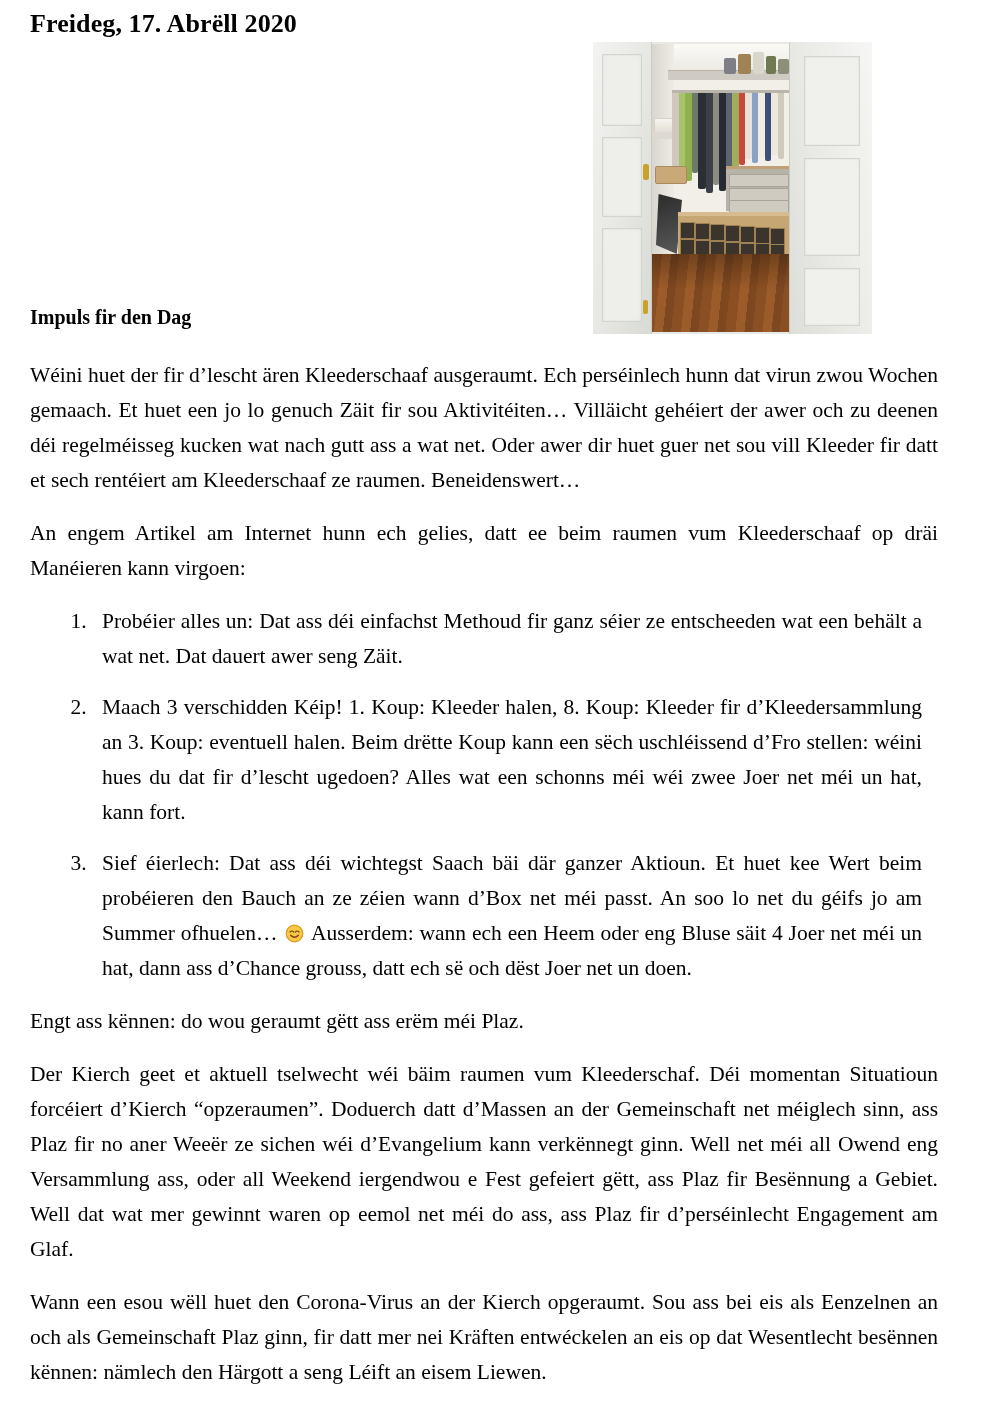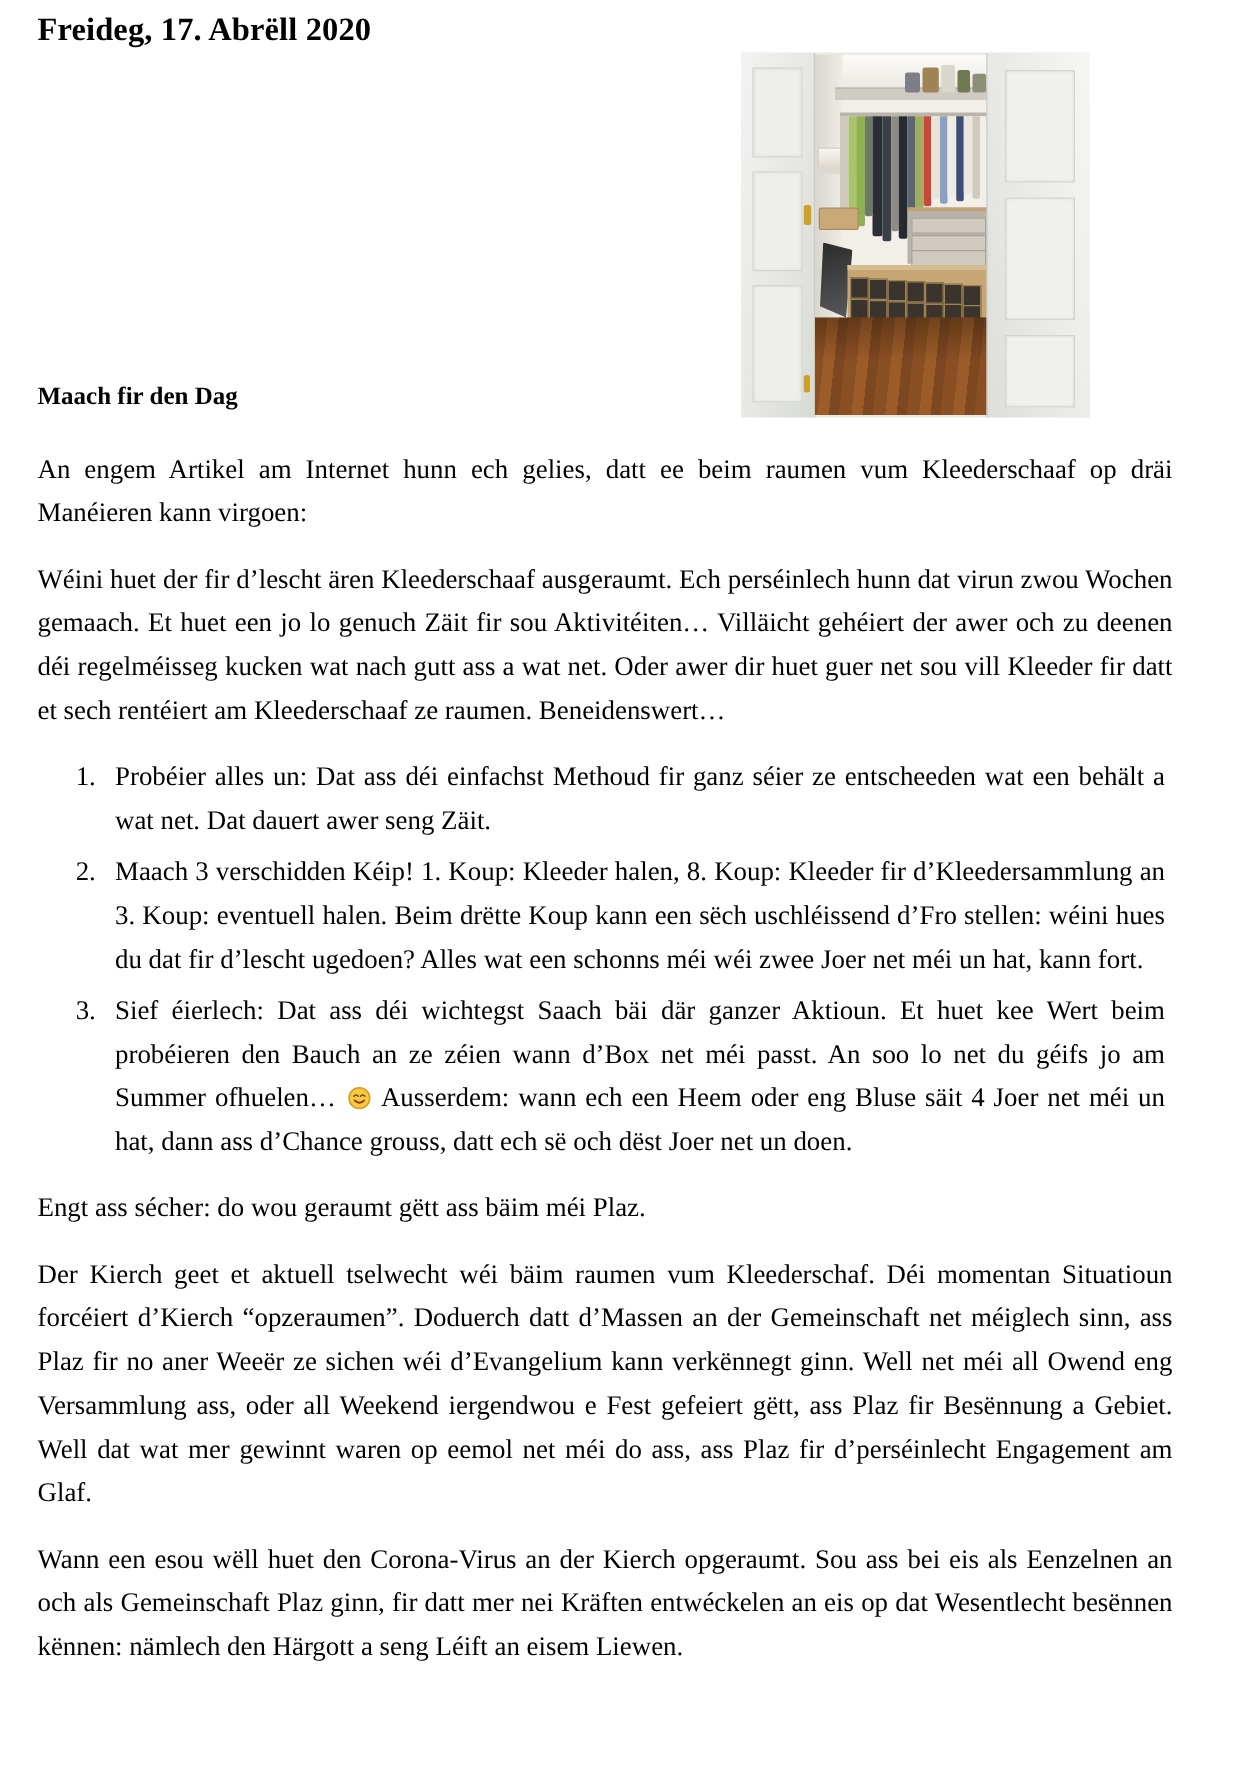--- a/index.html
+++ b/index.html
@@ -176,21 +176,21 @@
   ol.steps {
     margin: 0 0 18px 0;
     padding-left: 46px;
     list-style-position: outside;
   }
   ol.steps li {
     font-size: 21.5px;
     line-height: 35px;
     text-align: justify;
     padding-left: 10px;
-    margin: 6px;
+    margin: 16px;
   }
   .emoji {
     display: inline-block;
     width: 19px;
     height: 19px;
     vertical-align: -3px;
     margin: 0 2px;
   }
 </style>
 </head>
@@ -268,45 +268,45 @@
     </div>
     <div class="knob"></div>
     <div class="knob2"></div>
     <div class="door-right">
       <div class="panel p1"></div>
         <div class="panel p2"></div>
         <div class="panel p3"></div>
     </div>
   </div>
 
-  <div class="section-title">Maach fir den Dag</div>
+  <div class="section-title">Impuls fir den Dag</div>
 
   <div class="content">
 
+    <p>Wéini huet der fir d’lescht ären Kleederschaaf ausgeraumt. Ech perséinlech hunn dat virun zwou Wochen gemaach. Et huet een jo lo genuch Zäit fir sou Aktivitéiten… Villäicht gehéiert der awer och zu deenen déi regelméisseg kucken wat nach gutt ass a wat net. Oder awer dir huet guer net sou vill Kleeder fir datt et sech rentéiert am Kleederschaaf ze raumen. Beneidenswert…</p>
+
     <p>An engem Artikel am Internet hunn ech gelies, datt ee beim raumen vum Kleederschaaf op dräi Manéieren kann virgoen:</p>
-
-    <p>Wéini huet der fir d’lescht ären Kleederschaaf ausgeraumt. Ech perséinlech hunn dat virun zwou Wochen gemaach. Et huet een jo lo genuch Zäit fir sou Aktivitéiten… Villäicht gehéiert der awer och zu deenen déi regelméisseg kucken wat nach gutt ass a wat net. Oder awer dir huet guer net sou vill Kleeder fir datt et sech rentéiert am Kleederschaaf ze raumen. Beneidenswert…</p>
 
     <ol class="steps">
       <li>Probéier alles un: Dat ass déi einfachst Methoud fir ganz séier ze entscheeden wat een behält a wat net. Dat dauert awer seng Zäit.</li>
       <li>Maach 3 verschidden Kéip! 1. Koup: Kleeder halen, 8. Koup: Kleeder fir d’Kleedersammlung an 3. Koup: eventuell halen. Beim drëtte Koup kann een sëch uschléissend d’Fro stellen: wéini hues du dat fir d’lescht ugedoen? Alles wat een schonns méi wéi zwee Joer net méi un hat, kann fort.</li>
       <li>
         <span>Sief éierlech: Dat ass déi wichtegst Saach bäi där ganzer Aktioun. Et huet kee Wert beim probéieren den Bauch an ze zéien wann d’Box net méi passt. An soo lo net du géifs jo am Summer ofhuelen…</span>
         <span class="emoji">
           <svg viewBox="0 0 32 32" width="19" height="19" aria-hidden="true">
             <circle cx="16" cy="16" r="14" fill="#f7c846" stroke="#d89b1a" stroke-width="2"></circle>
             <path d="M8.5 13.5q3 -3.4 6 0" fill="none" stroke="#6b4a0c" stroke-width="2" stroke-linecap="round"></path>
             <path d="M17.5 13.5q3 -3.4 6 0" fill="none" stroke="#6b4a0c" stroke-width="2" stroke-linecap="round"></path>
             <path d="M9.5 19q6.5 6.5 13 0" fill="none" stroke="#8a3b14" stroke-width="2.4" stroke-linecap="round"></path>
           </svg>
         </span>
         <span>Ausserdem: wann ech een Heem oder eng Bluse säit 4 Joer net méi un hat, dann ass d’Chance grouss, datt ech së och dëst Joer net un doen.</span>
       </li>
     </ol>
 
-    <p>Engt ass sécher: do wou geraumt gëtt ass bäim méi Plaz.</p>
+    <p>Engt ass kënnen: do wou geraumt gëtt ass erëm méi Plaz.</p>
 
     <p>Der Kierch geet et aktuell tselwecht wéi bäim raumen vum Kleederschaf. Déi momentan Situatioun forcéiert d’Kierch “opzeraumen”. Doduerch datt d’Massen an der Gemeinschaft net méiglech sinn, ass Plaz fir no aner Weeër ze sichen wéi d’Evangelium kann verkënnegt ginn. Well net méi all Owend eng Versammlung ass, oder all Weekend iergendwou e Fest gefeiert gëtt, ass Plaz fir Besënnung a Gebiet. Well dat wat mer gewinnt waren op eemol net méi do ass, ass Plaz fir d’perséinlecht Engagement am Glaf.</p>
 
     <p>Wann een esou wëll huet den Corona-Virus an der Kierch opgeraumt. Sou ass bei eis als Eenzelnen an och als Gemeinschaft Plaz ginn, fir datt mer nei Kräften entwéckelen an eis op dat Wesentlecht besënnen kënnen: nämlech den Härgott a seng Léift an eisem Liewen.</p>
 
   </div>
 </div>
 
 </body></html>

